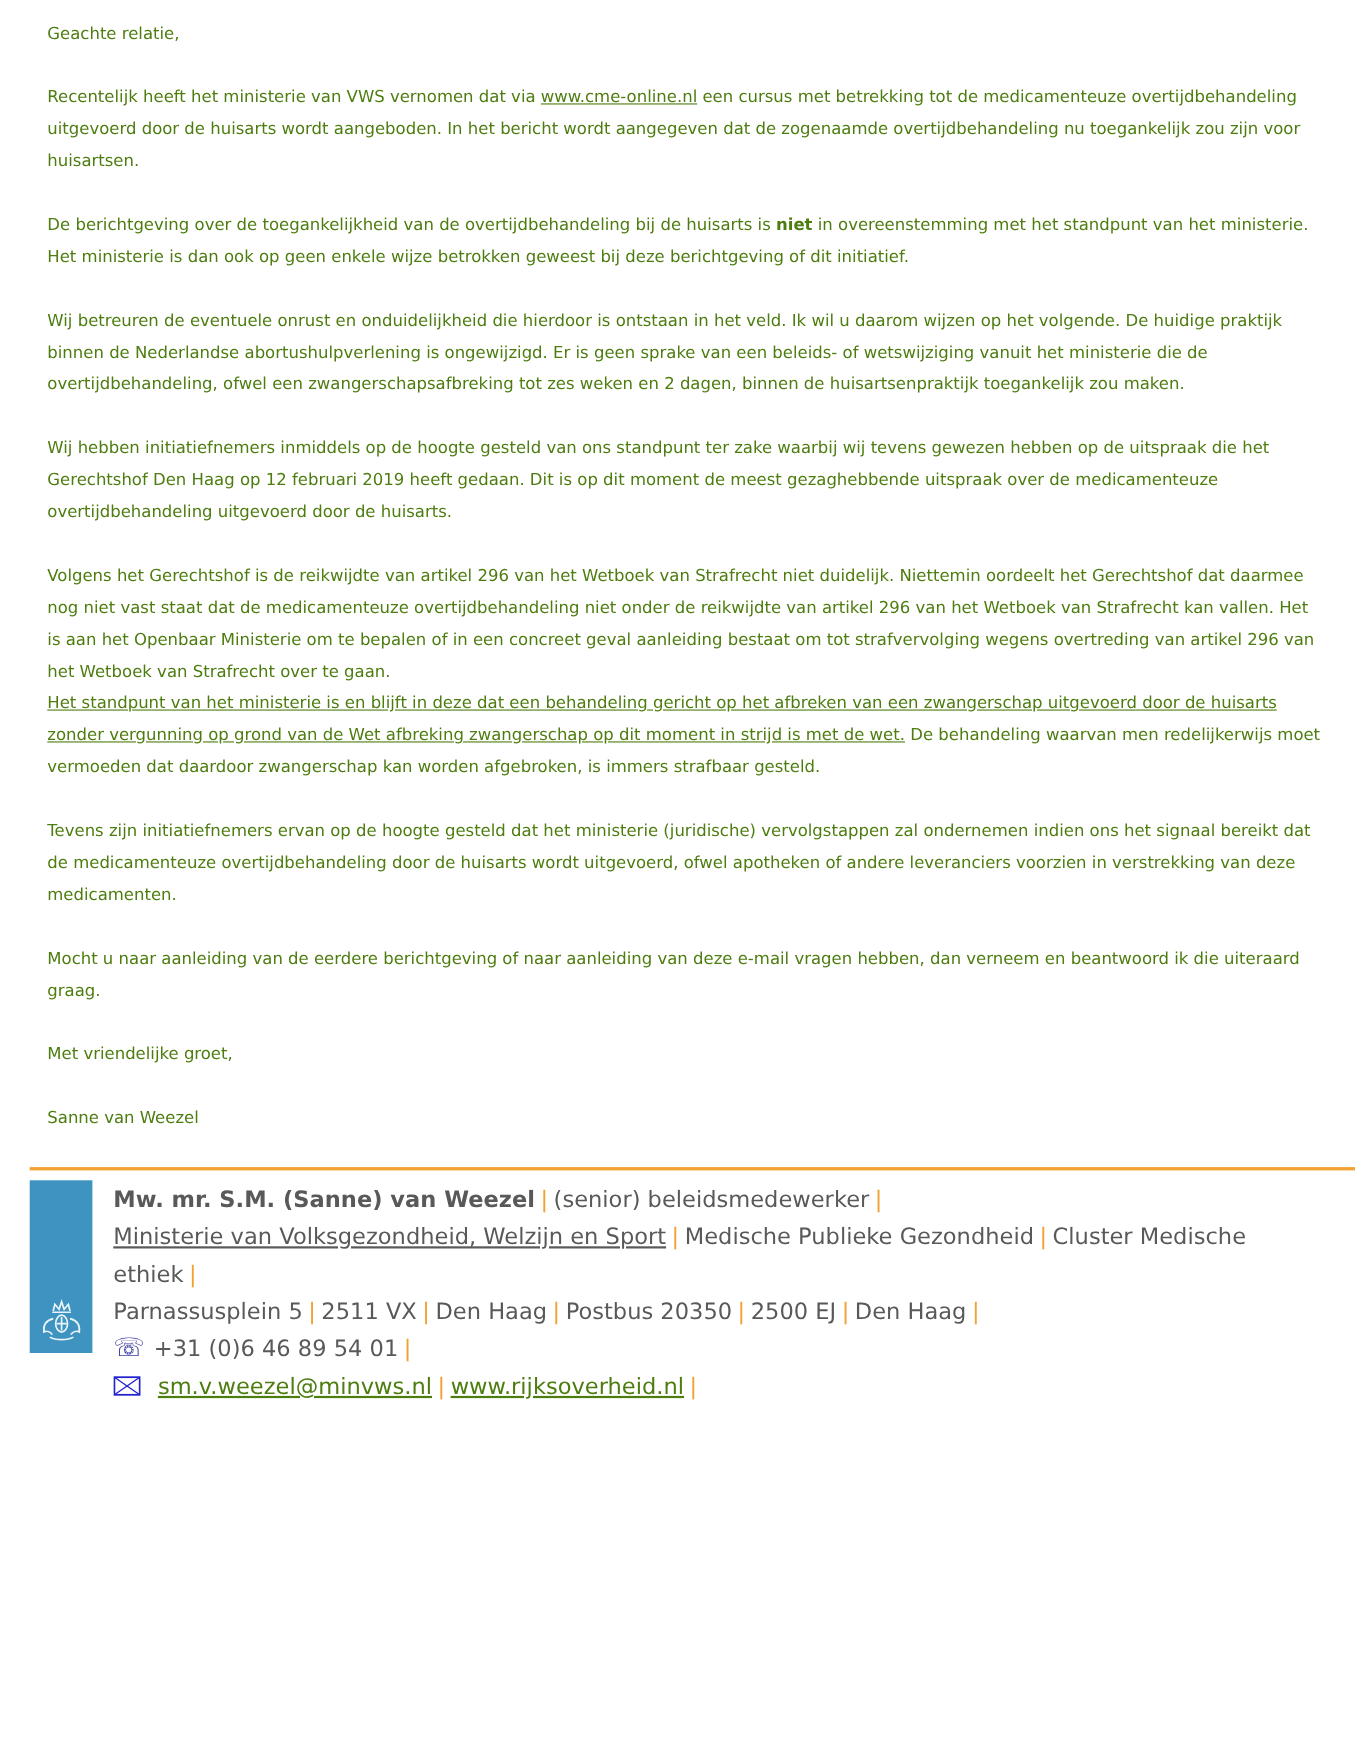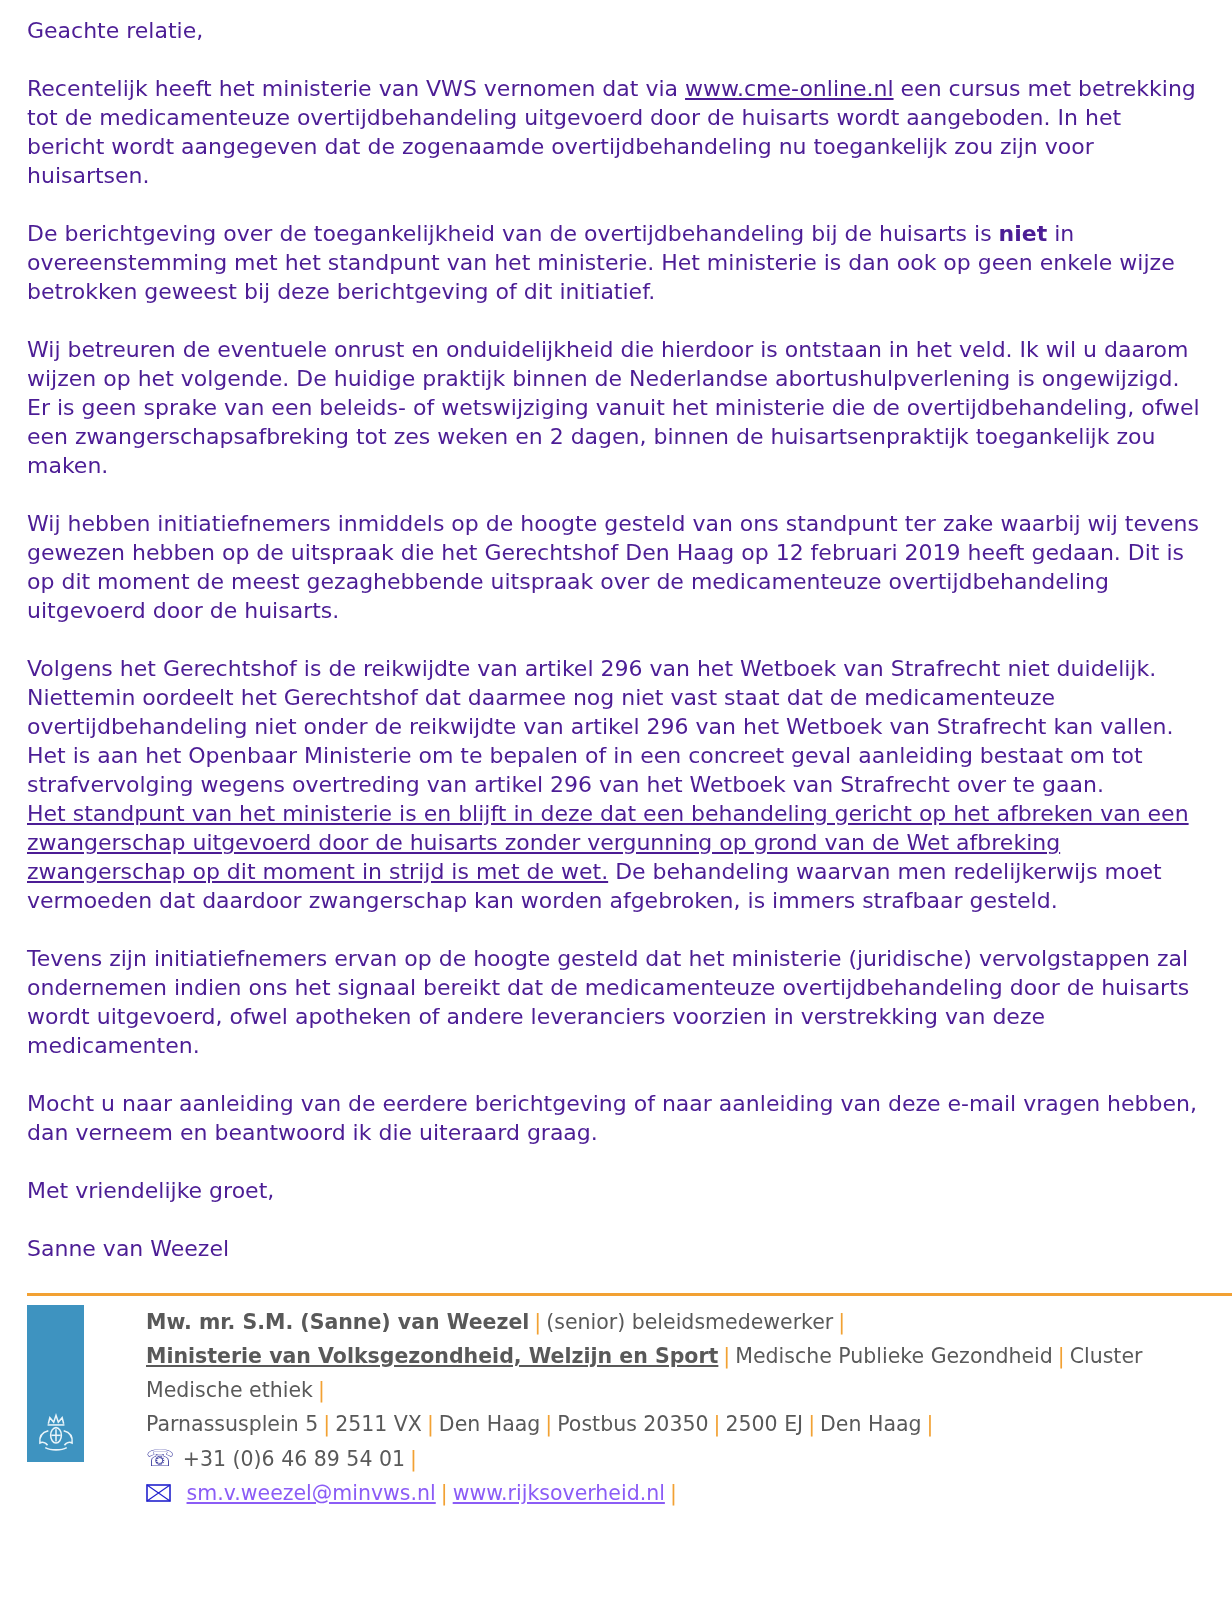--- a/index.html
+++ b/index.html
@@ -1,54 +1,53 @@
 <!DOCTYPE html>
 <html><head>
 <meta charset="utf-8">
 <style>
   html,body{margin:0;padding:0;background:#ffffff;}
   body{
     width:1232px;height:1604px;overflow:hidden;
     font-family:"DejaVu Sans","Liberation Sans",sans-serif;
   }
   .letter{
-    padding:16px 28px 0 27px;
-    color:#4c1d95;
-    font-size:22px;
+    padding:16px 28px 0 43px;
+    color:#4d7c0f;
+    font-size:15px;
     line-height:29px;
   }
   .para{margin:0 0 29px 0;}
   .para .b{font-weight:bold;}
   .para .u{text-decoration:underline;text-align:center;}
   .para .body-link{text-decoration:underline;cursor:pointer;}
   .sig-rule{
     height:3px;background:#F2A133;
     margin:30px 0 9px 27px;
   }
   .sig{
     display:flex;align-items:flex-start;
     margin-left:27px;
-    gap:43px;
   }
   .logo{
     width:57px;height:157px;background:#3E93C0;
     flex:0 0 auto;position:relative;
   }
   .logo svg{position:absolute;left:50%;bottom:8px;transform:translateX(-50%);}
   .sig-text{
     margin-left:19px;
     width:1075px;
     color:#595959;
     font-size:20.5px;
     line-height:34px;
   }
   .sig-line .sb{font-weight:bold;}
-  .sig-line .su{text-decoration:underline;font-weight:bold;}
+  .sig-line .su{text-decoration:underline;}
   .sig-line .pipe{color:#F2A133;margin:0 5px;}
-  .sig-line .sig-link{color:#8b5cf6;text-decoration:underline;cursor:pointer;}
+  .sig-line .sig-link{color:#4d7c0f;text-decoration:underline;cursor:pointer;}
   .phone-icon{color:#3A3A9E;font-size:23px;margin-right:8px;}
   .mail-icon{display:inline-block;vertical-align:-2px;margin-right:9px;}
 </style>
 </head>
 <body>
 
 <div class="letter">
     <p class="para"><span>Geachte relatie,</span></p>
     <p class="para"><span>Recentelijk heeft het ministerie van VWS vernomen dat via </span><span class="body-link">www.cme-online.nl</span><span> een cursus met betrekking tot de medicamenteuze overtijdbehandeling uitgevoerd door de huisarts wordt aangeboden. In het bericht wordt aangegeven dat de zogenaamde overtijdbehandeling nu toegankelijk zou zijn voor huisartsen.</span></p>
     <p class="para"><span>De berichtgeving over de toegankelijkheid van de overtijdbehandeling bij de huisarts is </span><span class="b">niet</span><span> in overeenstemming met het standpunt van het ministerie. Het ministerie is dan ook op geen enkele wijze betrokken geweest bij deze berichtgeving of dit initiatief.</span></p>

